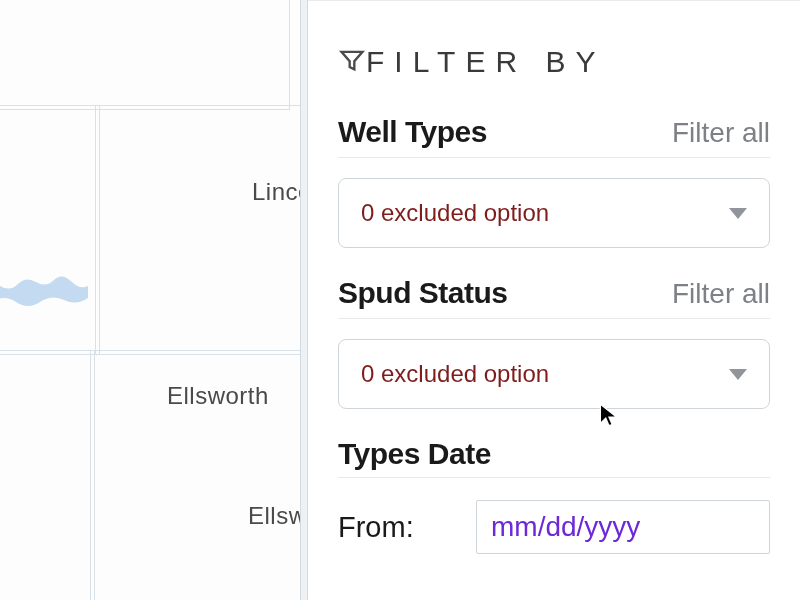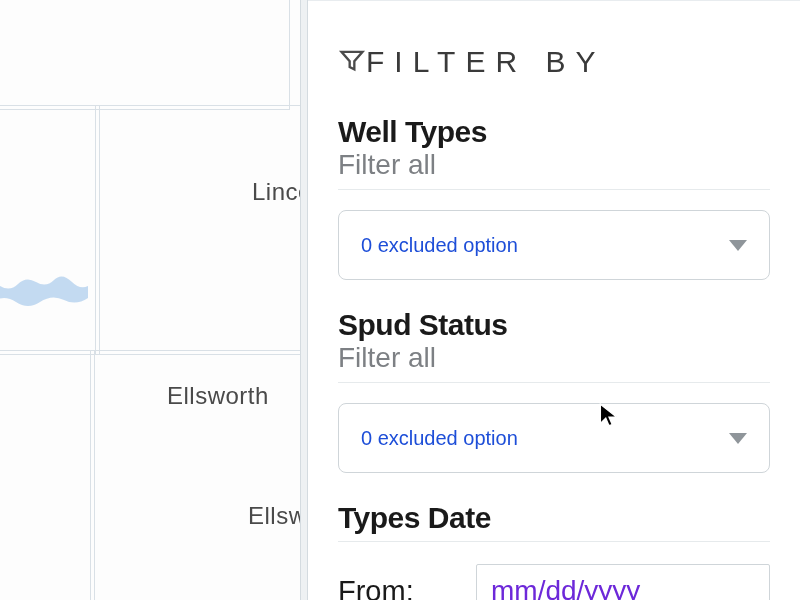--- a/index.html
+++ b/index.html
@@ -87,21 +87,20 @@
     .section {
       margin-bottom: 28px;
     }
     .section-head {
       display: flex;
       justify-content: space-between;
       align-items: baseline;
       border-bottom: 1px solid #e6eaec;
       padding-bottom: 8px;
       margin-bottom: 20px;
-      flex-direction: column;
     }
     .section-title {
       font-size: 30px;
       font-weight: 700;
       color: #1a1a1a;
       letter-spacing: -0.5px;
     }
     .filter-all {
       font-size: 28px;
       color: #7d8084;
@@ -110,22 +109,22 @@
     .select-box {
       display: flex;
       align-items: center;
       justify-content: space-between;
       border: 1.5px solid #cfd5d9;
       border-radius: 8px;
       padding: 16px 22px;
       height: 70px;
     }
     .select-text {
-      font-size: 20px;
-      color: #1d4ed8;
+      font-size: 24px;
+      color: #7f1d1d;
     }
     .chev-down {
       width: 0;
       height: 0;
       border-left: 9px solid transparent;
       border-right: 9px solid transparent;
       border-top: 11px solid #8f959a;
     }
     .date-row {
       display: flex;

